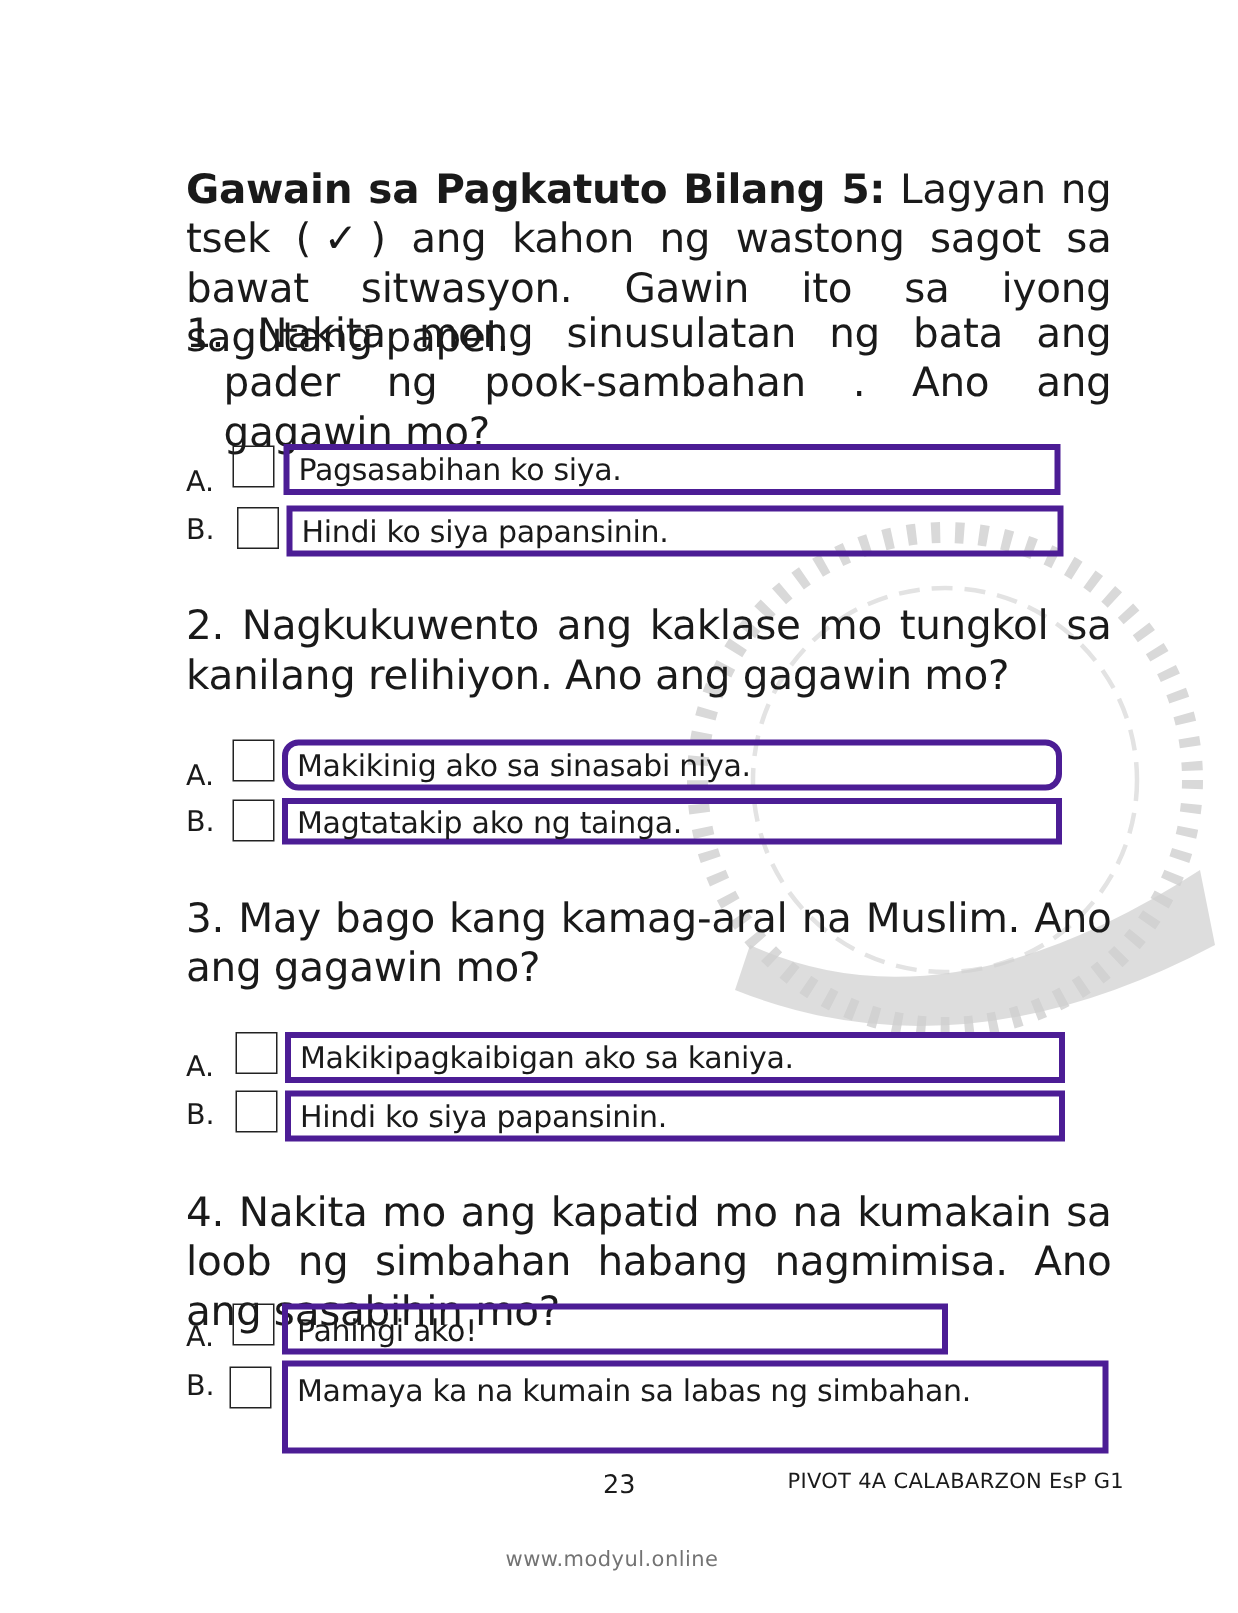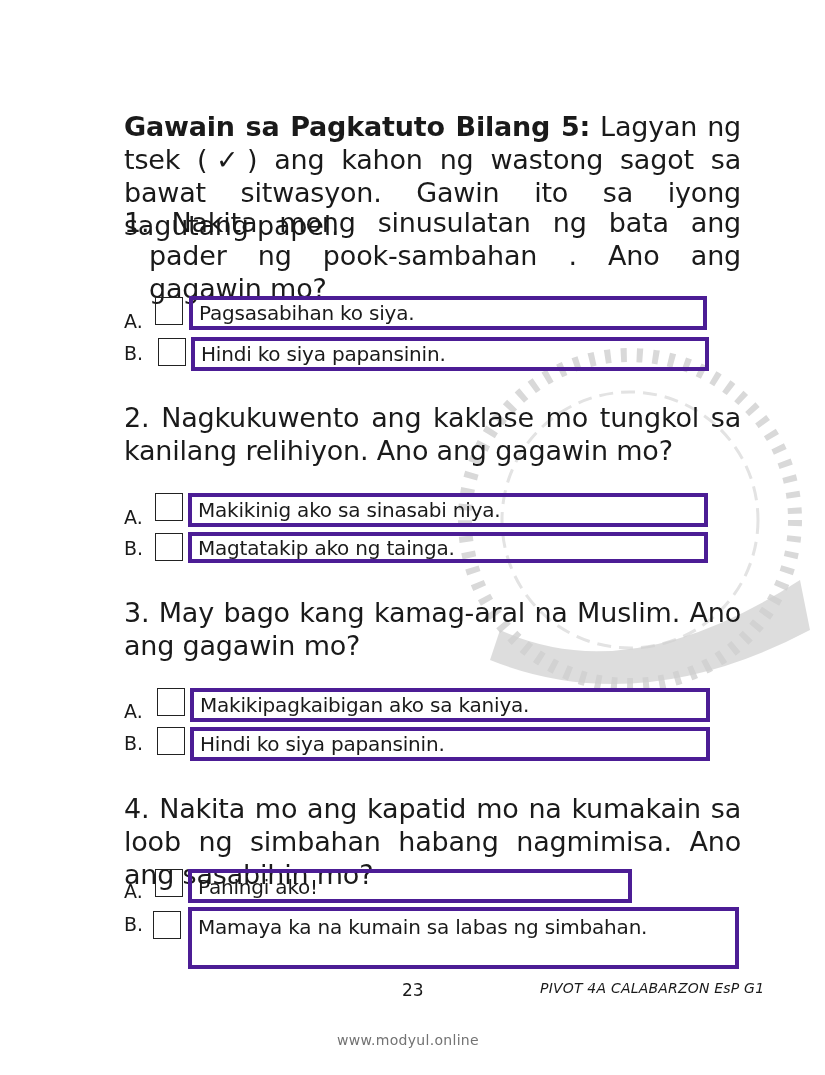--- a/index.html
+++ b/index.html
@@ -27,21 +27,21 @@
       box-sizing: border-box; background: transparent;
     }
     .opt {
       position: absolute; border: 4px solid #4c1d95; box-sizing: border-box;
       font-size: 20px; padding-left: 6px; background: rgba(255,255,255,0.0);
       display: flex; align-items: center; letter-spacing: -0.2px;
     }
     .opt.tall { align-items: flex-start; padding-top: 4px; }
     .pagenum { position: absolute; left: 402px; top: 980px; font-size: 17px; }
     .footer {
-      position: absolute; left: 540px; top: 980px; font-size: 14px; font-style: italic;
+      position: absolute; left: 525px; top: 980px; font-size: 14px; 
       letter-spacing: 0.2px;
     }
     .site {
       position: absolute; left: 337px; top: 1032px; font-size: 14px; color: #737373;
       letter-spacing: 0.3px;
     }
   </style>
 </head>
 <body>
 
@@ -63,21 +63,21 @@
   </div>
 <span class="letter" style="top:342px;">B.</span>
 <div class="chk" style="left:158px; top:338px;"></div>
 <div class="opt" style="left:191px; top:337px; width:518px; height:34px;">
     <span>Hindi ko siya papansinin.</span>
   </div>
 
 <div class="para" style="top:401px;">2. Nagkukuwento ang kaklase mo tungkol sa kanilang relihiyon. Ano ang gagawin mo?</div>
 <span class="letter" style="top:506px;">A.</span>
 <div class="chk" style="left:155px; top:493px;"></div>
-<div class="opt" style="left:188px; top:493px; width:520px; height:34px;">
+<div class="opt" style="left:188px; top:493px; width:520px; height:34px;border-radius:11px;">
     <span>Makikinig ako sa sinasabi niya.</span>
   </div>
 <span class="letter" style="top:537px;">B.</span>
 <div class="chk" style="left:155px; top:533px;"></div>
 <div class="opt" style="left:188px; top:532px; width:520px; height:31px;">
     <span>Magtatakip ako ng tainga.</span>
   </div>
 
 <div class="para" style="top:596px;">3. May bago kang kamag-aral na Muslim. Ano ang gagawin mo?</div>
 <span class="letter" style="top:700px;">A.</span>

